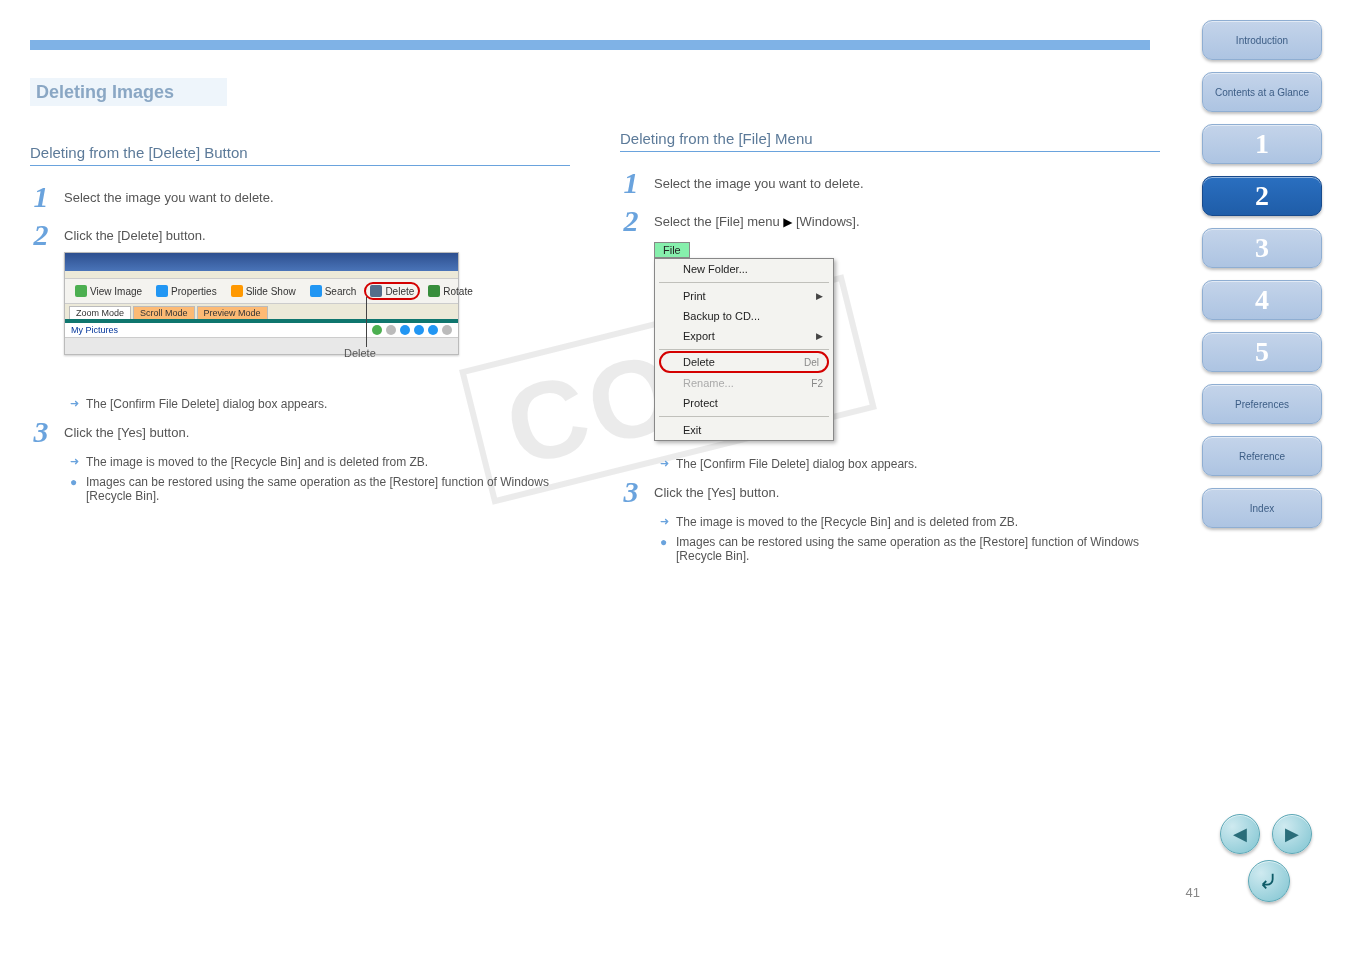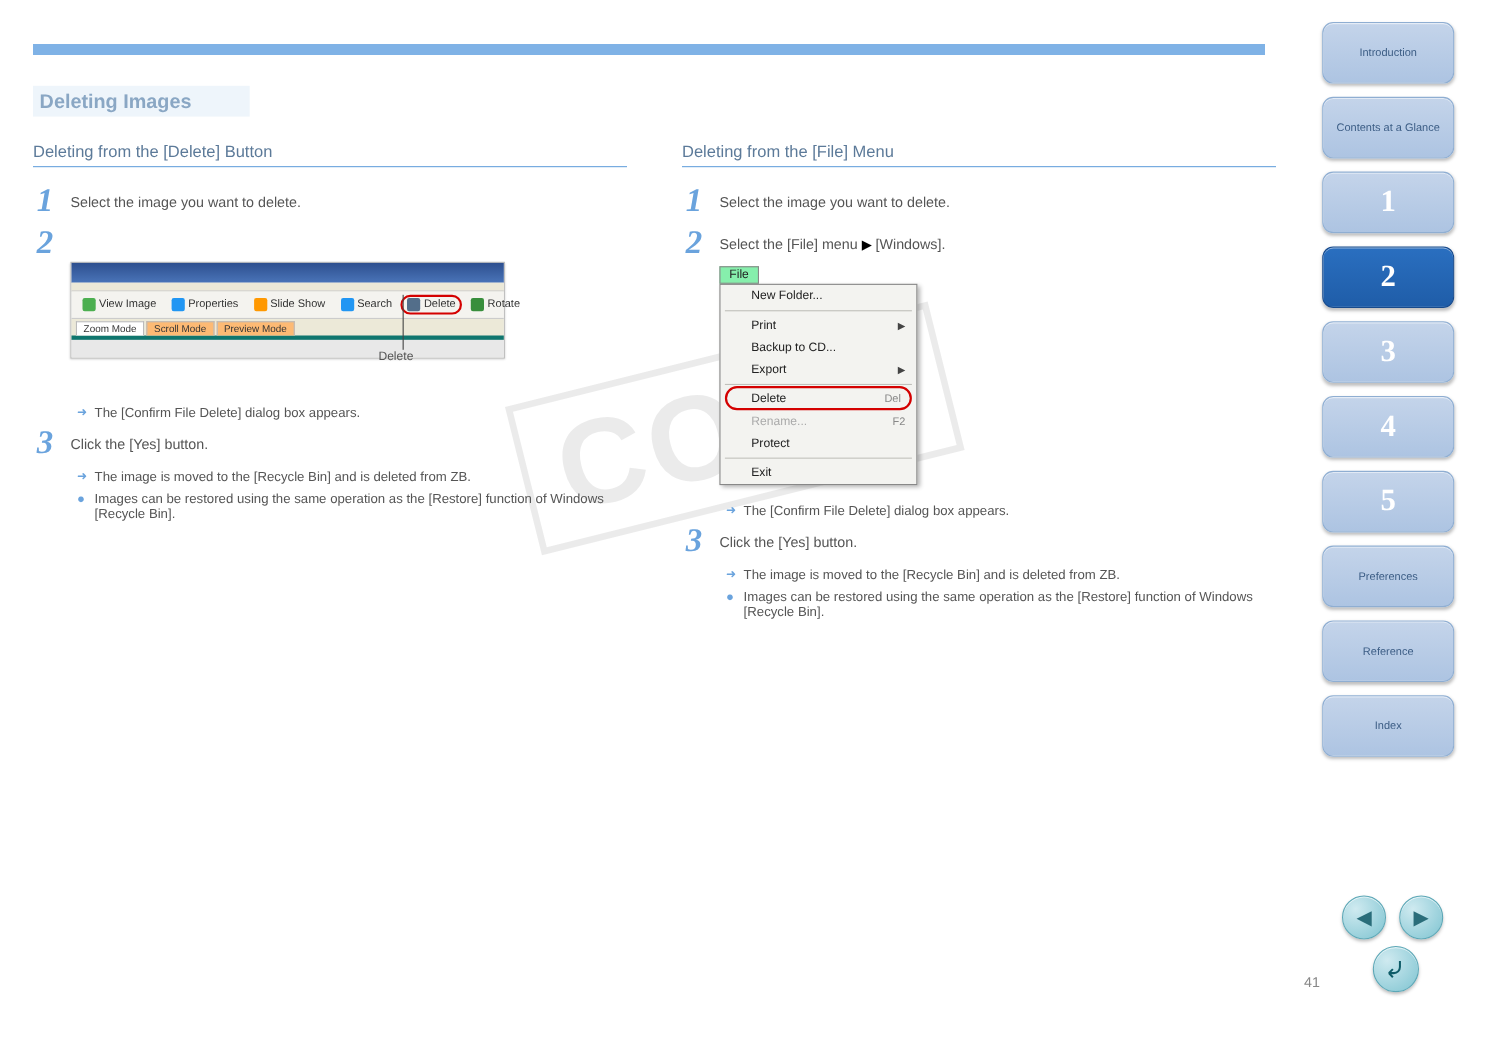--- a/index.html
+++ b/index.html
@@ -37,21 +37,21 @@
     padding-left: 6px;
     color: #8aa7c4;
     font-size: 18px;
     font-weight: bold;
   }
 
   
   .col-left {
     position: absolute;
     left: 30px;
-    top: 130px;
+    top: 144px;
     width: 540px;
   }
   
   .col-right {
     position: absolute;
     left: 620px;
     top: 130px;
     width: 540px;
   }
 
@@ -101,21 +101,21 @@
     color: #333;
     box-shadow: 0 1px 2px rgba(0,0,0,.2);
   }
   .toolbar-shot .titlebar { height: 18px; background: linear-gradient(#2d4f8f,#4a74b8); }
   .toolbar-shot .menubar { height: 8px; background:#ece9d8; border-bottom:1px solid #ccc; }
   .toolbar-shot .btnrow {
     display:flex; align-items:center; padding:3px 4px; gap:2px;
     background:#f4f3ef; border-bottom:1px solid #ccc;
   }
   .tbtn {
-    display:flex; gap:3px;
+    display:flex; align-items:center; gap:3px;
     padding:2px 5px; border:1px solid transparent; border-radius:2px;
     white-space: nowrap;
   }
   .tbtn .ico { width:12px; height:12px; border-radius:2px; display:inline-block; }
   .ico.green { background:#4caf50; }
   .ico.blue  { background:#2196f3; }
   .ico.orange{ background:#ff9800; }
   .ico.trash { background:#536e8a; }
   .ico.rot   { background:#388e3c; }
   .tbtn.highlight {
@@ -213,21 +213,21 @@
   .side-nav {
     position:absolute;
     right: 28px;
     top: 20px;
     display:flex;
     flex-direction:column;
     gap: 12px;
   }
   .nav-btn {
     width: 120px;
-    height: 56px;
+    height: 40px;
     border-radius: 10px;
     background: linear-gradient(#c4d4ea, #adc4e2);
     border: 1px solid #8faed2;
     box-shadow: 0 2px 3px rgba(0,0,0,.25), inset 0 1px 0 rgba(255,255,255,.5);
     display:flex;
     align-items:center;
     justify-content:center;
     color:#fff;
     font-size: 28px;
     font-weight: bold;
@@ -295,20 +295,21 @@
 <div class="col-left">
   <div class="section-title">Deleting from the [Delete] Button</div>
 
   <div class="step-row">
     <div class="step-num">1</div>
     <div class="step-text">Select the image you want to delete.</div>
   </div>
 
   <div class="step-row">
     <div class="step-num">2</div>
+    <div class="step-text">Click the [Delete] button.</div>
   </div>
 
   <div class="toolbar-shot">
     <div class="titlebar"></div>
     <div class="menubar"></div>
     <div class="btnrow">
       <div class="tbtn">
           <span class="ico green"></span>
           <span>View Image</span>
         </div>
@@ -330,20 +331,31 @@
         </div>
       <div class="tbtn">
           <span class="ico rot"></span>
           <span>Rotate</span>
         </div>
     </div>
     <div class="tabsrow">
       <div class="tab">Zoom Mode</div>
       <div class="tab inactive">Scroll Mode</div>
       <div class="tab inactive">Preview Mode</div>
+    </div>
+    <div class="pathrow">
+      <span>My Pictures</span>
+      <span class="icons">
+        <span class="bg-green"></span>
+        <span class="bg-gray"></span>
+        <span class="bg-blue"></span>
+        <span class="bg-blue"></span>
+        <span class="bg-blue"></span>
+        <span class="bg-gray"></span>
+      </span>
     </div>
     <div class="body"></div>
   </div>
   <div class="delete-pointer">
     <div class="line"></div>
     <div class="label">Delete</div>
   </div>
 
   <div style="height:36px"></div>
   <div class="arrow-line">

